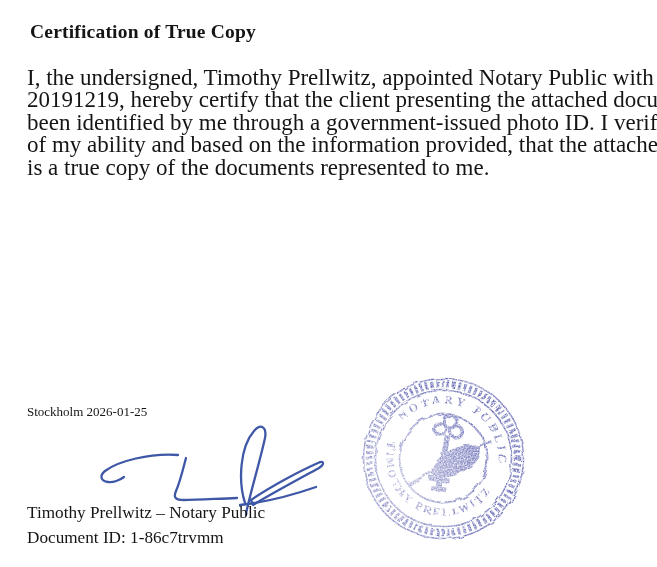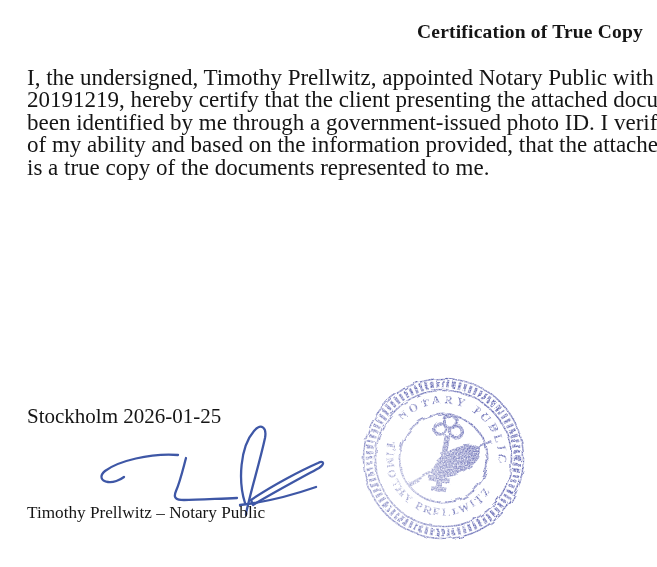--- a/index.html
+++ b/index.html
@@ -10,35 +10,35 @@
   html,body{margin:0;padding:0;background:#ffffff;}
   .page{
     position:relative;
     width:657px;height:567px;
     background:#ffffff;
     font-family:"Liberation Serif", serif;
     color:var(--text-ink);
     overflow:hidden;
   }
   .title{
-    position:absolute;top:21px;left:30px;right:14px;
-    text-align:right;
+    position:absolute;top:21px;left:30px;right:0;
+    text-align:left;
     font-size:19.5px;font-weight:bold;
     letter-spacing:0.2px;
   }
   .para{
     position:absolute;left:27px;right:10px;
     font-size:23px;line-height:22.4px;
     white-space:nowrap;
   }
   #para1{top:67px;}
   #para2{top:223px;}
   .place-date{
     position:absolute;left:27px;top:404px;
-    font-size:21px;
+    font-size:13px;
   }
   .footer-block{
     position:absolute;left:27px;top:501px;
     font-size:17.2px;line-height:24.5px;
     white-space:nowrap;
   }
   .signature-svg{
     position:absolute;left:95px;top:421px;
     width:235px;height:105px;
     pointer-events:none;
@@ -87,20 +87,21 @@
   <svg class="signature-svg" viewBox="0 0 235 105" aria-hidden="true">
     <path d="M 83,34 C 55,32 23,40 10,50 C 4,55 6,60 13,61 C 18,62 25,59 29,56"></path>
     <path d="M 91,37 C 88,48 85,61 81,70 C 78,77 81,79 89,79 C 101,79 117,78 142,77"></path>
     <path d="M 150,82 C 143,60 145,26 159,10 C 166,2 172,6 170,17 C 165,40 157,66 153,84 C 152,88 151,91 151,94"></path>
     <path d="M 156,79 C 178,64 207,49 223,42 C 229,39 230,43 224,47 C 204,58 176,73 158,84 Z"></path>
     <path d="M 145,84 C 172,81 198,74 221,66"></path>
   </svg>
 
   <div class="footer-block">
     <div>Timothy Prellwitz – Notary Public</div>
+    <div>Document ID: 1-86c7trvmm</div>
   </div>
 
   <svg class="stamp-svg" viewBox="0 0 175 175" aria-hidden="true">
     <defs>
       <filter id="grunge" x="-15%" y="-15%" width="130%" height="130%">
         <feTurbulence type="fractalNoise" baseFrequency="0.09" numOctaves="2" seed="7" result="warp"></feTurbulence>
         <feDisplacementMap in="SourceGraphic" in2="warp" scale="4" result="displaced"></feDisplacementMap>
         <feTurbulence type="fractalNoise" baseFrequency="0.7" numOctaves="2" seed="3" result="speck"></feTurbulence>
         <feColorMatrix in="speck" type="matrix" values="0 0 0 0 0  0 0 0 0 0  0 0 0 0 0  0 0 0 1.5 -0.12" result="speckA"></feColorMatrix>
         <feComposite in="displaced" in2="speckA" operator="in"></feComposite>

